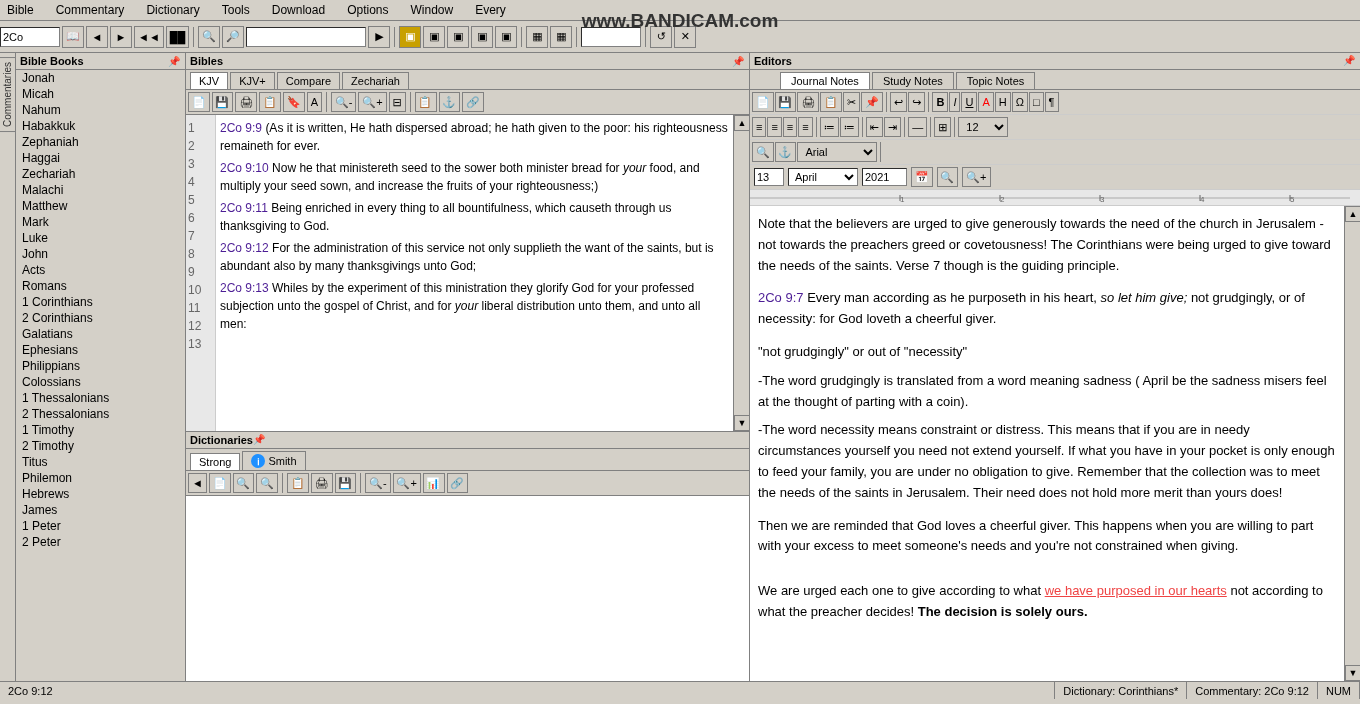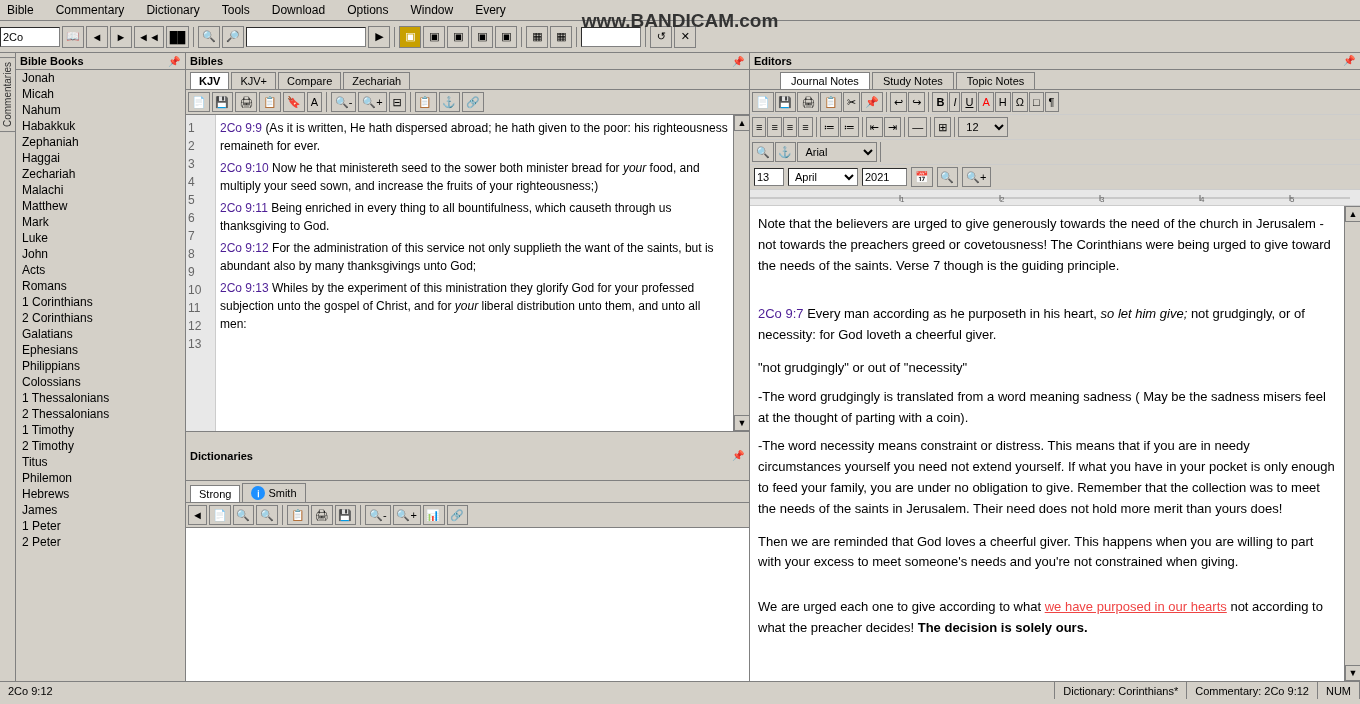--- a/index.html
+++ b/index.html
@@ -30,35 +30,35 @@
     .book-item { padding: 1px 6px; cursor: pointer; font-size: 12px; display: flex; align-items: center; }
     .books-scroll { height: 100%; overflow-y: scroll; }
     
     
     .center-panel { flex: 1; display: flex; flex-direction: column; border-right: 1px solid #808080; min-width: 0; }
     .bibles-section { flex: 1; display: flex; flex-direction: column; min-height: 0; }
     .bibles-header { background: #d4d0c8; border-bottom: 1px solid #808080; padding: 2px 4px; font-size: 11px; font-weight: bold; display: flex; justify-content: space-between; align-items: center; }
     
     .tab-bar { background: #d4d0c8; display: flex; align-items: flex-end; padding: 2px 4px 0; border-bottom: 1px solid #808080; }
     .tab { padding: 2px 8px; font-size: 11px; cursor: pointer; border: 1px solid #808080; border-bottom: none; background: #d4d0c8; margin-right: 2px; }
-    .tab.active { background: white; font-weight: bold; }
+    .tab.active { background: white; font-weight: normal; }
     
     .bible-toolbar { background: #d4d0c8; padding: 2px; display: flex; gap: 2px; border-bottom: 1px solid #808080; flex-wrap: wrap; }
     .bible-content { flex: 1; background: white; overflow-y: auto; padding: 4px; font-size: 12px; line-height: 1.5; }
     
     .verse-ref { color: #4c1d95; font-weight: normal; }
     .verse-italic { font-style: italic; }
     
     
     .line-nums { width: 30px; background: #e8e8e8; border-right: 1px solid #ccc; padding: 4px 2px; font-size: 12px; color: #666; line-height: 1.5; }
     .bible-with-lines { display: flex; }
     
     
     .dict-section { height: 250px; display: flex; flex-direction: column; border-top: 1px solid #808080; }
-    .dict-header { background: #d4d0c8; border-bottom: 1px solid #808080; padding: 18px 4px; font-size: 11px; font-weight: bold; display: flex; justify-content: space-between; }
+    .dict-header { background: #d4d0c8; border-bottom: 1px solid #808080; padding: 2px 4px; font-size: 11px; font-weight: bold; display: flex; }
     .dict-tab-bar { background: #d4d0c8; display: flex; align-items: flex-end; padding: 2px 4px 0; border-bottom: 1px solid #808080; }
     .dict-tab { padding: 2px 8px; font-size: 11px; cursor: pointer; border: 1px solid #808080; border-bottom: none; background: #d4d0c8; margin-right: 2px; display: flex; align-items: center; gap: 3px; }
     .dict-tab.active { background: white; }
     .dict-toolbar { background: #d4d0c8; padding: 2px; display: flex; gap: 2px; border-bottom: 1px solid #808080; }
     .dict-content { flex: 1; background: white; overflow-y: auto; }
     
     
     .editors-panel { width: 610px; display: flex; flex-direction: column; background: #d4d0c8; }
     .editors-header { background: #d4d0c8; border-bottom: 1px solid #808080; padding: 2px 4px; font-size: 11px; font-weight: bold; display: flex; justify-content: space-between; }
     .editor-tabs { background: #d4d0c8; display: flex; align-items: flex-end; padding: 2px 4px 0; border-bottom: 1px solid #808080; }
@@ -458,31 +458,31 @@
         <line x1="150" y1="5" x2="150" y2="11" stroke="#666" stroke-width="1"></line>
         <line x1="250" y1="5" x2="250" y2="11" stroke="#666" stroke-width="1"></line>
         <line x1="350" y1="5" x2="350" y2="11" stroke="#666" stroke-width="1"></line>
         <line x1="450" y1="5" x2="450" y2="11" stroke="#666" stroke-width="1"></line>
         <line x1="540" y1="5" x2="540" y2="11" stroke="#666" stroke-width="1"></line>
       </svg>
     </div>
 
     <div style="display:flex; flex:1; min-height:0; overflow:hidden;">
       <div class="editor-content">
-        <p style="margin-bottom:28px;">Note that the believers are urged to give generously towards the need of the church in Jerusalem - not towards the preachers greed or covetousness! The Corinthians were being urged to give toward the needs of the saints. Verse 7 though is the guiding principle.</p>
+        <p style="margin-bottom:12px;">Note that the believers are urged to give generously towards the need of the church in Jerusalem - not towards the preachers greed or covetousness! The Corinthians were being urged to give toward the needs of the saints. Verse 7 though is the guiding principle.</p>
 
         <p style="margin-bottom:12px;">
           <span class="verse-ref">2Co 9:7</span>
           <span>  Every man according as he purposeth in his heart, </span>
           <span class="verse-italic">so let him give;</span>
           <span> not grudgingly, or of necessity: for God loveth a cheerful giver.</span>
         </p>
 
         <p style="margin-bottom:8px;">"not grudgingly" or out of "necessity"</p>
-        <p style="margin-bottom:8px;">-The word grudgingly is translated from a word meaning sadness ( May be the sadness misers feel at the thought of parting with a coin).</p>
+        <p style="margin-bottom:8px;">-The word grudgingly is translated from a word meaning sadness ( April be the sadness misers feel at the thought of parting with a coin).</p>
 
         <p style="margin-bottom:12px;">-The word necessity means constraint or distress. This means that if you are in needy circumstances yourself you need not extend yourself. If what you have in your pocket is only enough to feed your family, you are under no obligation to give. Remember that the collection was to meet the needs of the saints in Jerusalem. Their need does not hold more merit than yours does!</p>
 
         <p style="margin-bottom:24px;">Then we are reminded that God loves a cheerful giver. This happens when you are willing to part with your excess to meet someone's needs and you're not constrained when giving.</p>
 
         <p style="margin-bottom:12px;">We are urged each one to give according to what <span class="note-link">we have purposed in our hearts</span> not according to what the preacher decides! <span class="note-bold">The decision is solely ours.</span></p>
       </div>
       <div class="right-scrollbar" style="display:flex; flex-direction:column;">
         <div class="scroll-btn">▲</div>
         <div style="flex:1; background:#d4d0c8;"></div>

